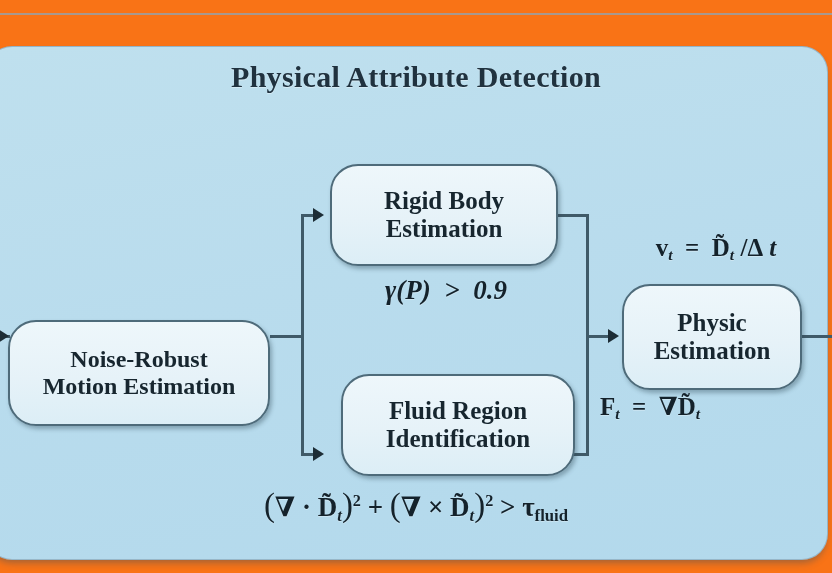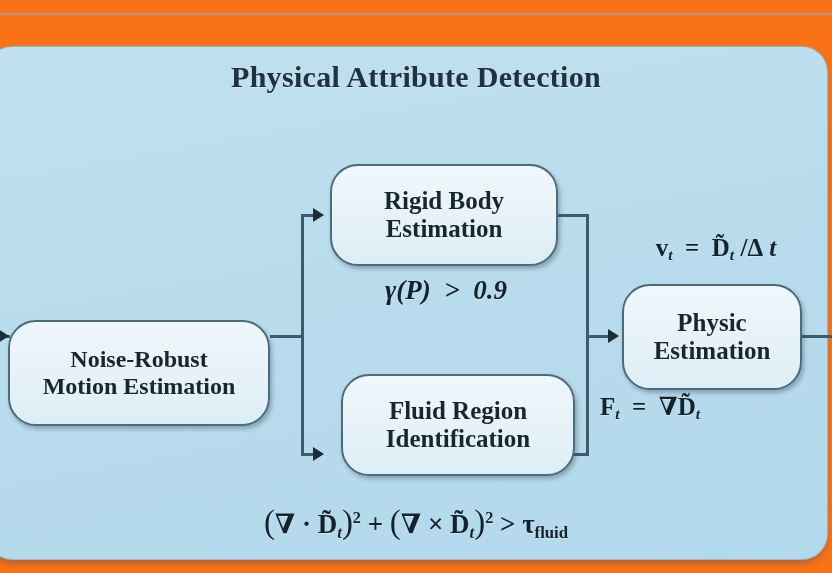--- a/index.html
+++ b/index.html
@@ -104,21 +104,21 @@
     text-shadow: 0 1px 0 rgba(255,255,255,0.30);
   }
   #f-gamma {
     left: 330px; top: 275px; width: 232px;
     text-align: center; font-size: 27px; font-style: italic;
   }
   #f-vel   { left: 600px; top: 234px; width: 232px; text-align: center; font-size: 25px; }
   #f-force { left: 600px; top: 392px; width: 232px; text-align: left; font-size: 25px; }
   #f-fluid {
     left: 0; top: 487px; width: 832px;
-    text-align: center; font-size: 27px; margin-top: 17px;
+    text-align: center; font-size: 27px;
   }
   .sub { font-size: 0.62em; vertical-align: -0.28em; font-style: italic; }
   .sub-up { font-size: 0.60em; vertical-align: 0.62em; font-style: normal; }
   .sub-rm { font-size: 0.62em; vertical-align: -0.28em; font-style: normal; }
   .bigpar { font-size: 1.22em; font-weight: 500; }
 </style>
 </head>
 <body>
 
 <div id="canvas">

